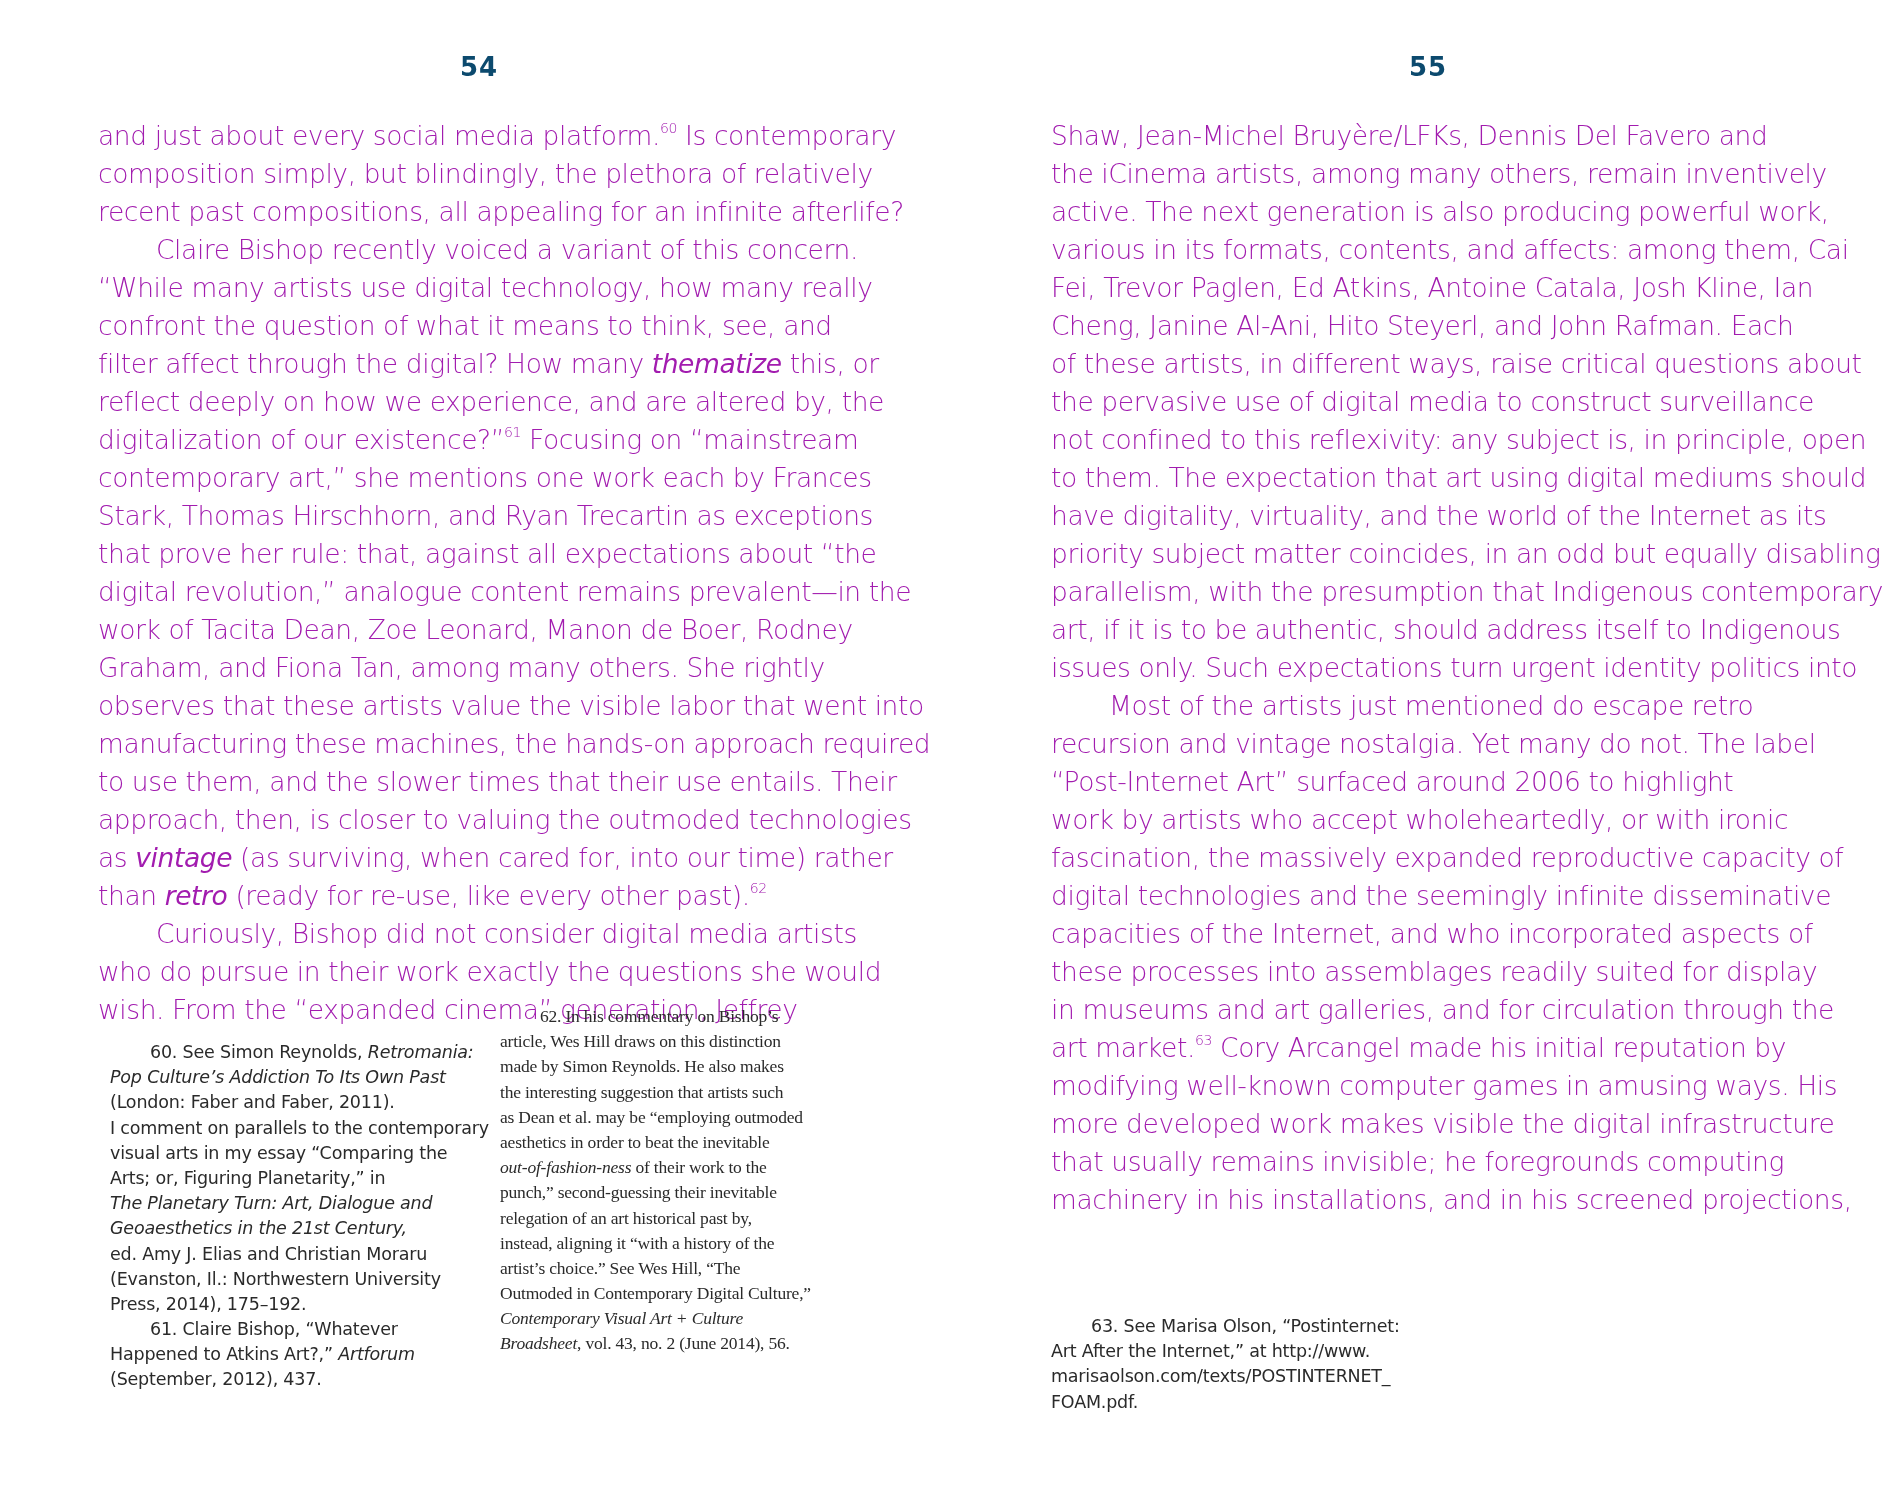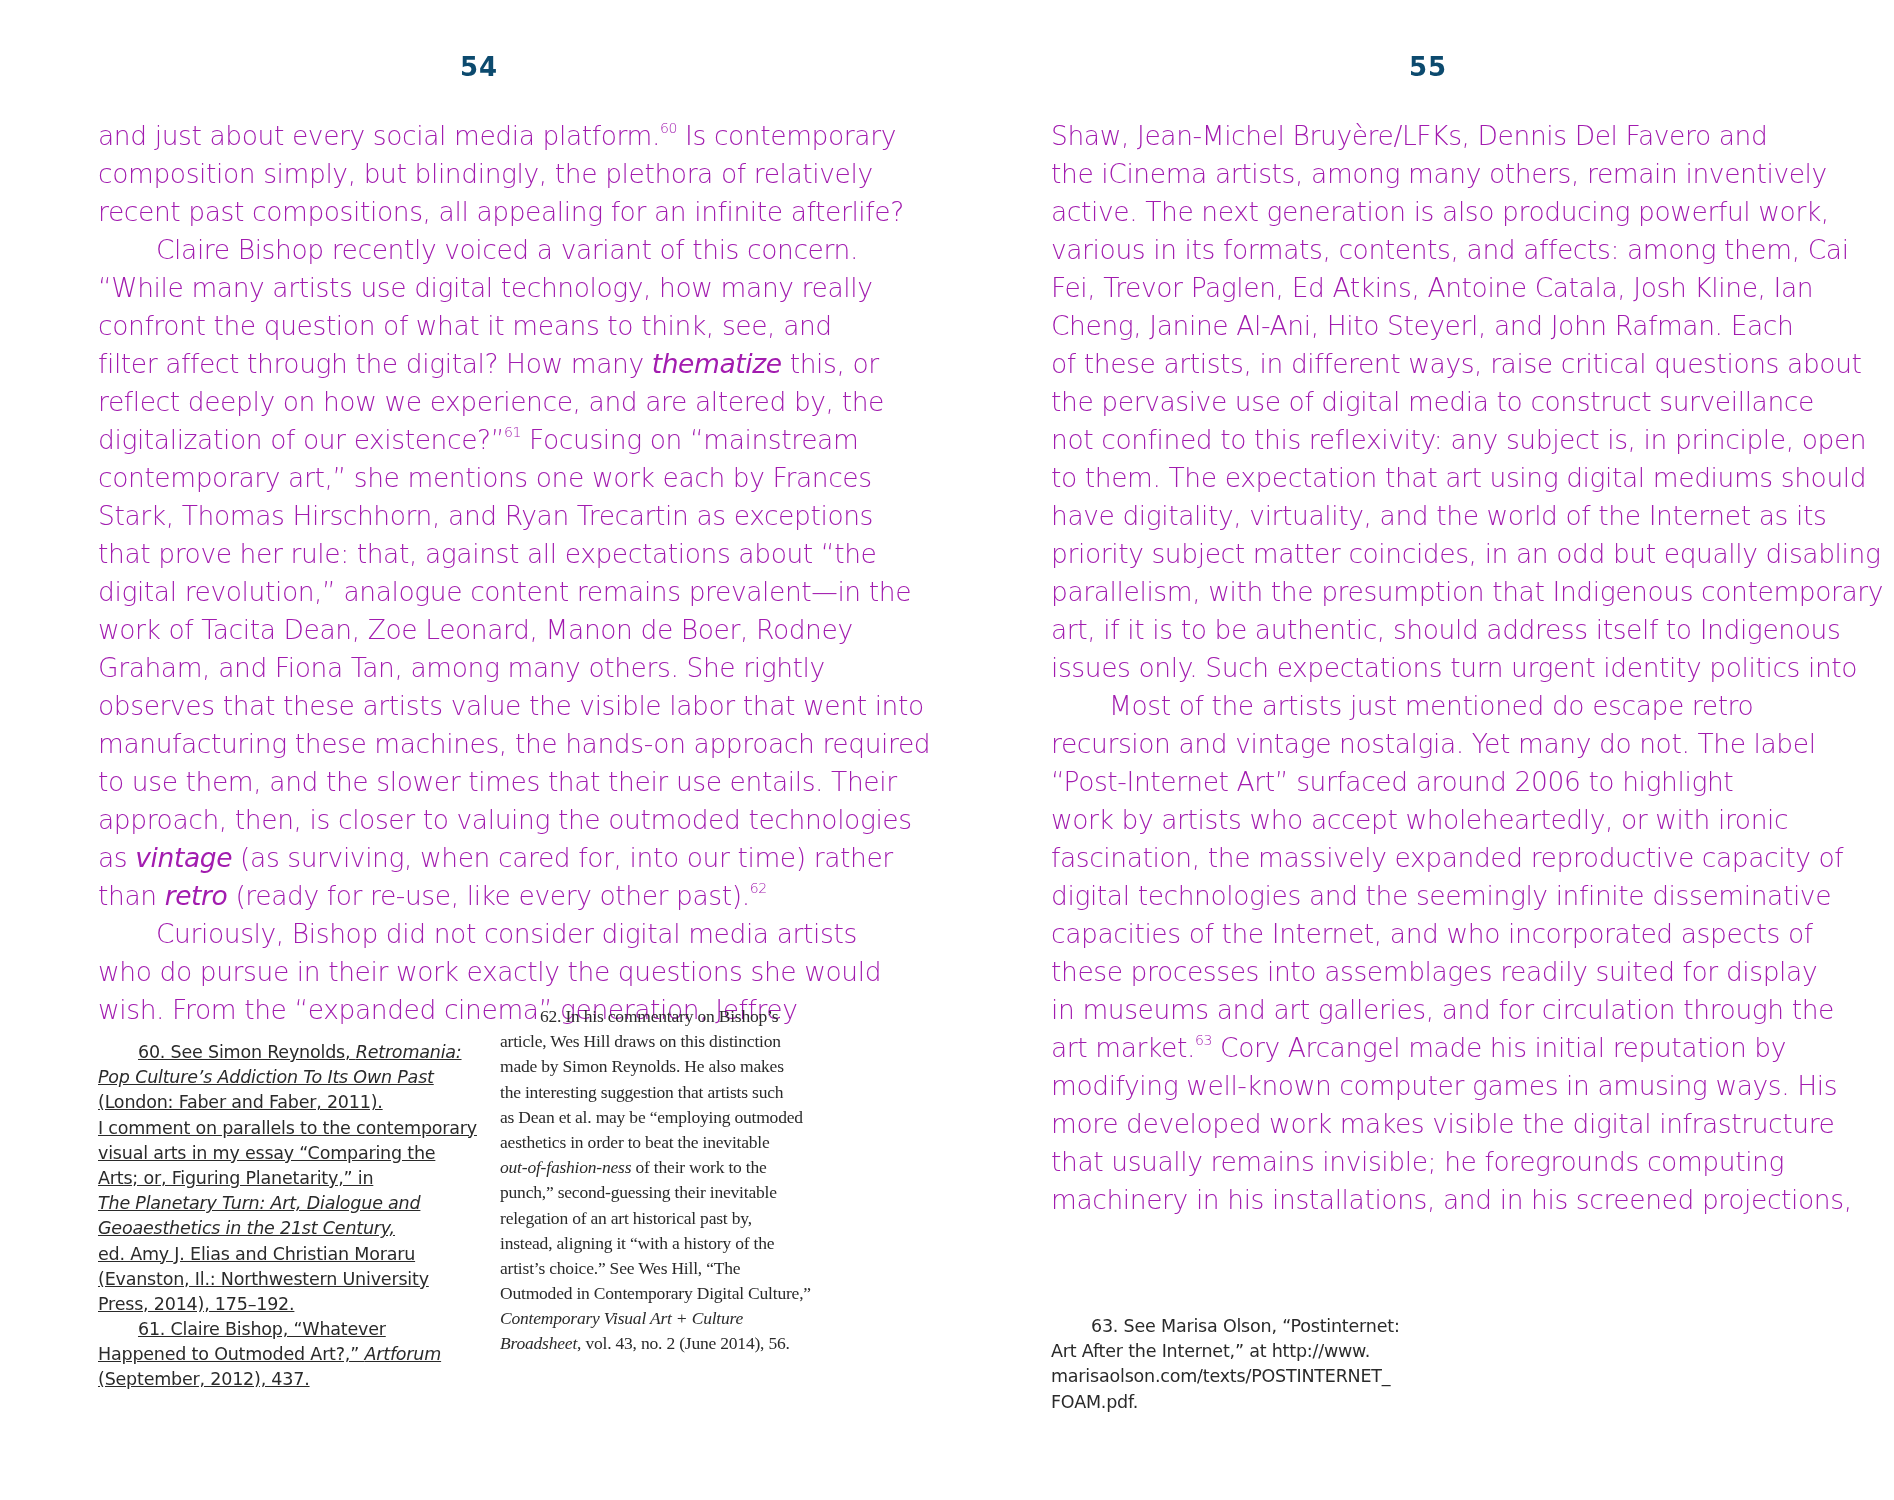--- a/index.html
+++ b/index.html
@@ -16,21 +16,21 @@
                font-weight: 300; letter-spacing: -0.4px; white-space: nowrap; color: #a21caf; }
   .page-left .body-text { left: 98px; }
   .page-right .body-text { left: 1051px; left: 104px; }
   .line { display: block; height: 38px; }
   .indent { padding-left: 58px; }
   sup { font-size: 14px; vertical-align: 12px; line-height: 0; }
   .fn-col { position: absolute; font-size: 17.5px; line-height: 25.2px; white-space: nowrap;
             color: #2a2a2a; letter-spacing: -0.2px; }
   .fn-line { display: block; height: 25.2px; }
   .fn-indent { padding-left: 40px; }
-  .fn-left { left: 98px; top: 1040px; text-decoration: underline; }
+  .fn-left { left: 110px; top: 1040px; }
   .fn-mid { left: 500px; top: 1004px; font-family: Liberation Serif, serif; }
   .fn-right { left: 104px; top: 1314px; }
   em, i { font-style: italic; }
 </style>
 </head>
 <body>
 
 <div class="page page-left">
   <div class="folio">54</div>
   <div class="body-text">
@@ -65,21 +65,21 @@
       <span class="fn-line"><span>(London: Faber and Faber, 2011).</span></span>
       <span class="fn-line"><span>I comment on parallels to the contemporary</span></span>
       <span class="fn-line"><span>visual arts in my essay “Comparing the</span></span>
       <span class="fn-line"><span>Arts; or, Figuring Planetarity,” in</span></span>
       <span class="fn-line"><em>The Planetary Turn: Art, Dialogue and</em></span>
       <span class="fn-line"><em>Geoaesthetics in the 21st Century,</em></span>
       <span class="fn-line"><span>ed. Amy J. Elias and Christian Moraru</span></span>
       <span class="fn-line"><span>(Evanston, Il.: Northwestern University</span></span>
       <span class="fn-line"><span>Press, 2014), 175–192.</span></span>
       <span class="fn-line fn-indent"><span>61. Claire Bishop, “Whatever</span></span>
-      <span class="fn-line"><span>Happened to Outmoded Art?,” </span><em>Artforum</em></span>
+      <span class="fn-line"><span>Happened to Atkins Art?,” </span><em>Artforum</em></span>
       <span class="fn-line"><span>(September, 2012), 437.</span></span>
     </div>
   <div class="fn-col fn-mid">
       <span class="fn-line fn-indent"><span>62. In his commentary on Bishop’s</span></span>
       <span class="fn-line"><span>article, Wes Hill draws on this distinction</span></span>
       <span class="fn-line"><span>made by Simon Reynolds. He also makes</span></span>
       <span class="fn-line"><span>the interesting suggestion that artists such</span></span>
       <span class="fn-line"><span>as Dean et al. may be “employing outmoded</span></span>
       <span class="fn-line"><span>aesthetics in order to beat the inevitable</span></span>
       <span class="fn-line"><em>out-of-fashion-ness</em><span> of their work to the</span></span>

